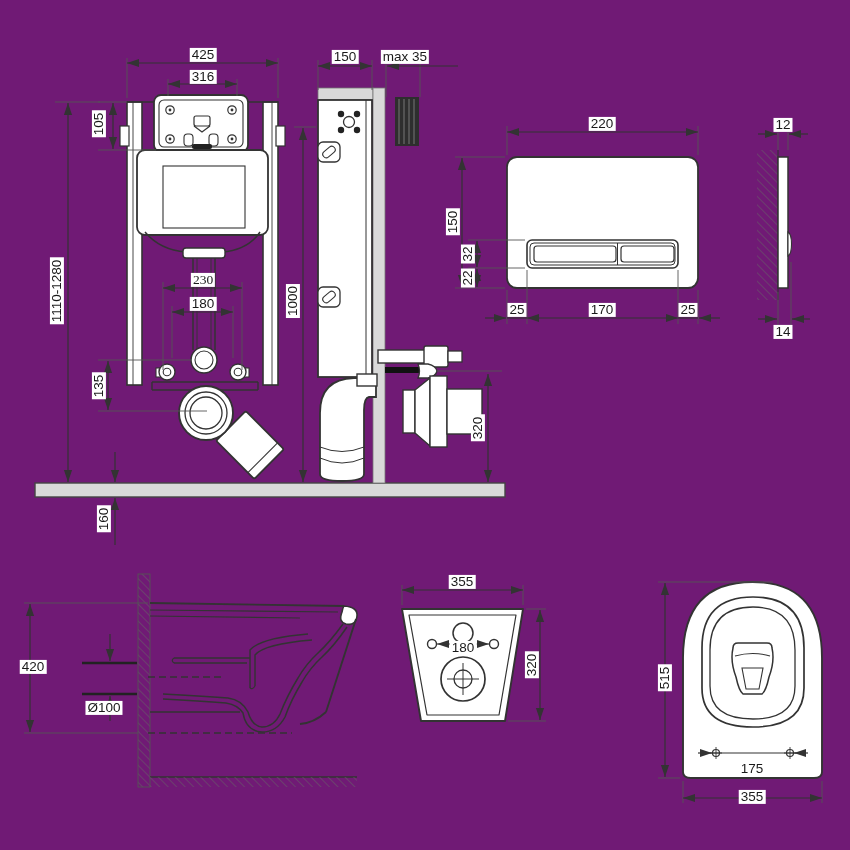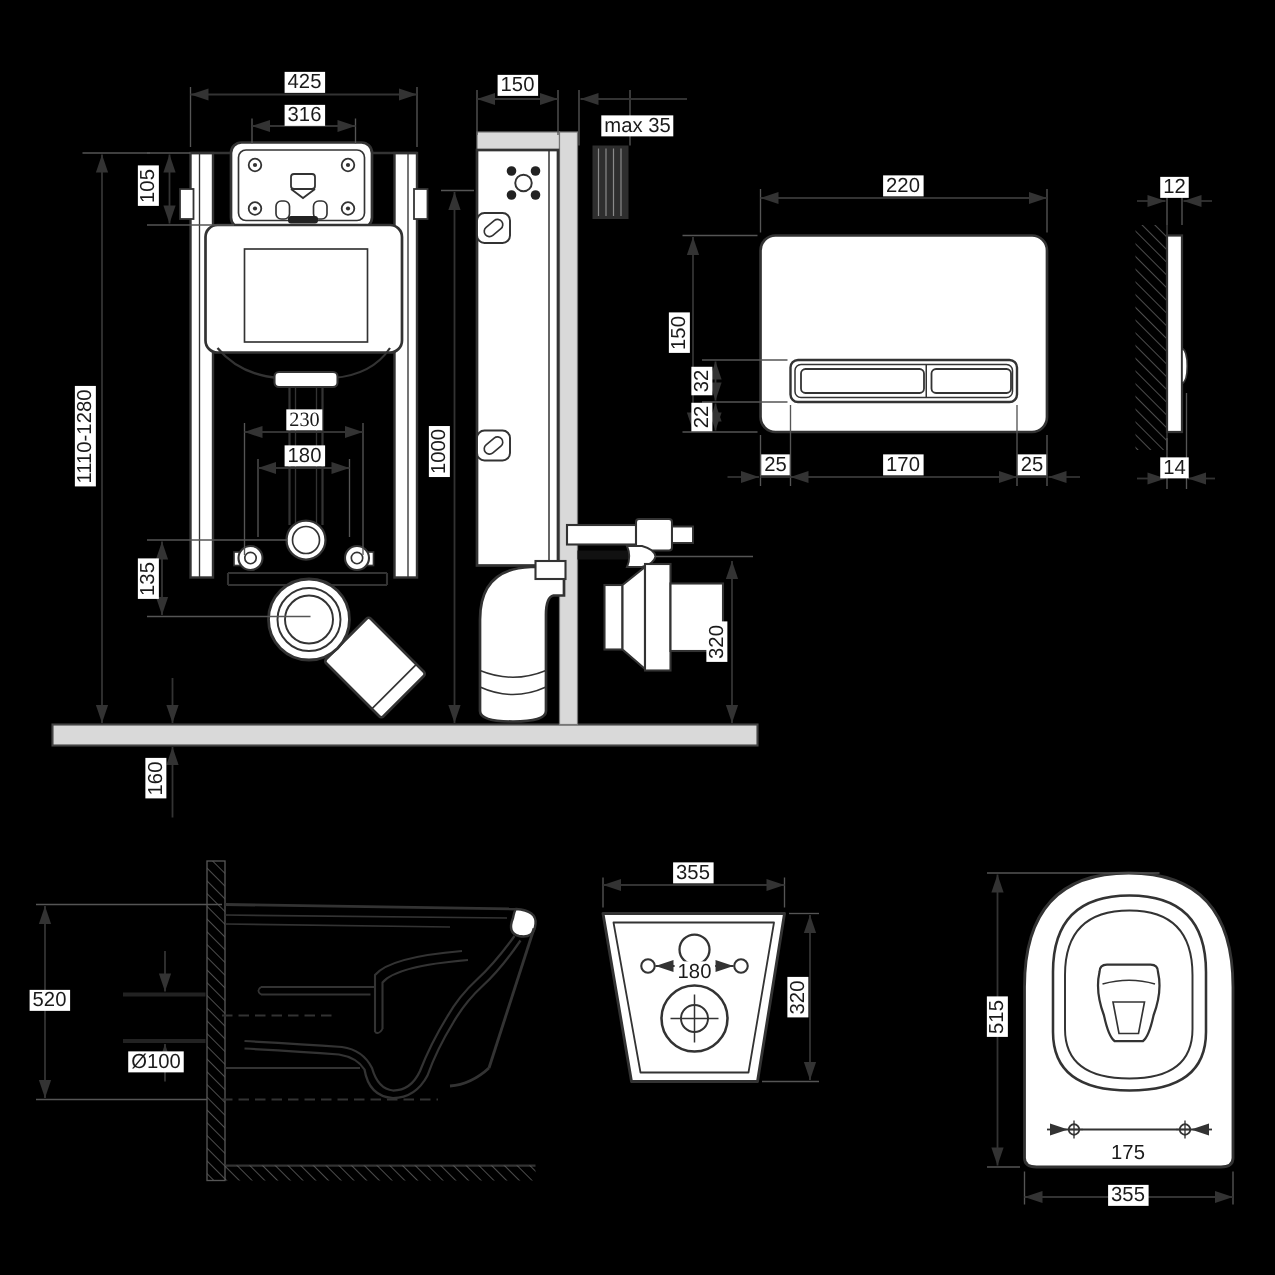--- a/index.html
+++ b/index.html
@@ -1,16 +1,16 @@
 <!DOCTYPE html>
 <html><head>
 <meta charset="utf-8">
 <style>
   html,body{margin:0;padding:0;background:#fff;}
-  .canvas{position:relative;width:850px;height:850px;background:#000000;overflow:hidden;
+  .canvas{position:relative;width:850px;height:850px;background:#701a75;overflow:hidden;
           font-family:"Liberation Sans",sans-serif;}
   .canvas svg{position:absolute;left:0;top:0;}
   .lbl{position:absolute;font-size:13.5px;color:#1a1a1a;background:#fff;
        padding:0 2px;line-height:1.05;white-space:nowrap;
        transform:translate(-50%,-50%);}
   .rot{transform:translate(-50%,-50%) rotate(-90deg);}
   .dim{stroke:#333;stroke-width:1.2;fill:none;}
   .ext{stroke:#555;stroke-width:0.9;fill:none;}
   .ln{stroke:#333;fill:none;}
   .w{fill:#fff;stroke:#333;}
@@ -339,36 +339,36 @@
 <div class="lbl" style="left:203px;top:55px;">425</div>
 <div class="lbl" style="left:203px;top:77px;">316</div>
 <div class="lbl rot" style="left:99px;top:124px;">105</div>
 <div class="lbl rot" style="left:57px;top:291px;">1110-1280</div>
 <div class="lbl" style="left:203px;top:280px;font-family:Liberation Serif, serif;">230</div>
 <div class="lbl" style="left:203px;top:304px;">180</div>
 <div class="lbl rot" style="left:99px;top:386px;">135</div>
 <div class="lbl rot" style="left:104px;top:519px;">160</div>
 
 <div class="lbl" style="left:345px;top:57px;">150</div>
-<div class="lbl" style="left:425px;top:57px;margin-top:27px;">max 35</div>
+<div class="lbl" style="left:405px;top:57px;">max 35</div>
 <div class="lbl rot" style="left:293px;top:301px;">1000</div>
 <div class="lbl rot" style="left:478px;top:428px;">320</div>
 
 <div class="lbl" style="left:602px;top:124px;">220</div>
 <div class="lbl rot" style="left:453px;top:222px;">150</div>
 <div class="lbl rot" style="left:468px;top:254px;">32</div>
 <div class="lbl rot" style="left:468px;top:278px;">22</div>
 <div class="lbl" style="left:517px;top:310px;">25</div>
 <div class="lbl" style="left:602px;top:310px;">170</div>
 <div class="lbl" style="left:688px;top:310px;">25</div>
 
 <div class="lbl" style="left:783px;top:125px;">12</div>
-<div class="lbl" style="left:783px;top:312px;">14</div>
-
-<div class="lbl" style="left:33px;top:667px;">520</div>
+<div class="lbl" style="left:783px;top:332px;">14</div>
+
+<div class="lbl" style="left:33px;top:667px;">420</div>
 <div class="lbl" style="left:104px;top:708px;">Ø100</div>
 
 <div class="lbl" style="left:462px;top:582px;">355</div>
 <div class="lbl" style="left:463px;top:648px;">180</div>
 <div class="lbl rot" style="left:532px;top:665px;">320</div>
 
 <div class="lbl rot" style="left:665px;top:678px;">515</div>
 <div class="lbl" style="left:752px;top:753px;margin-top:16px;">175</div>
 <div class="lbl" style="left:752px;top:797px;">355</div>
 

